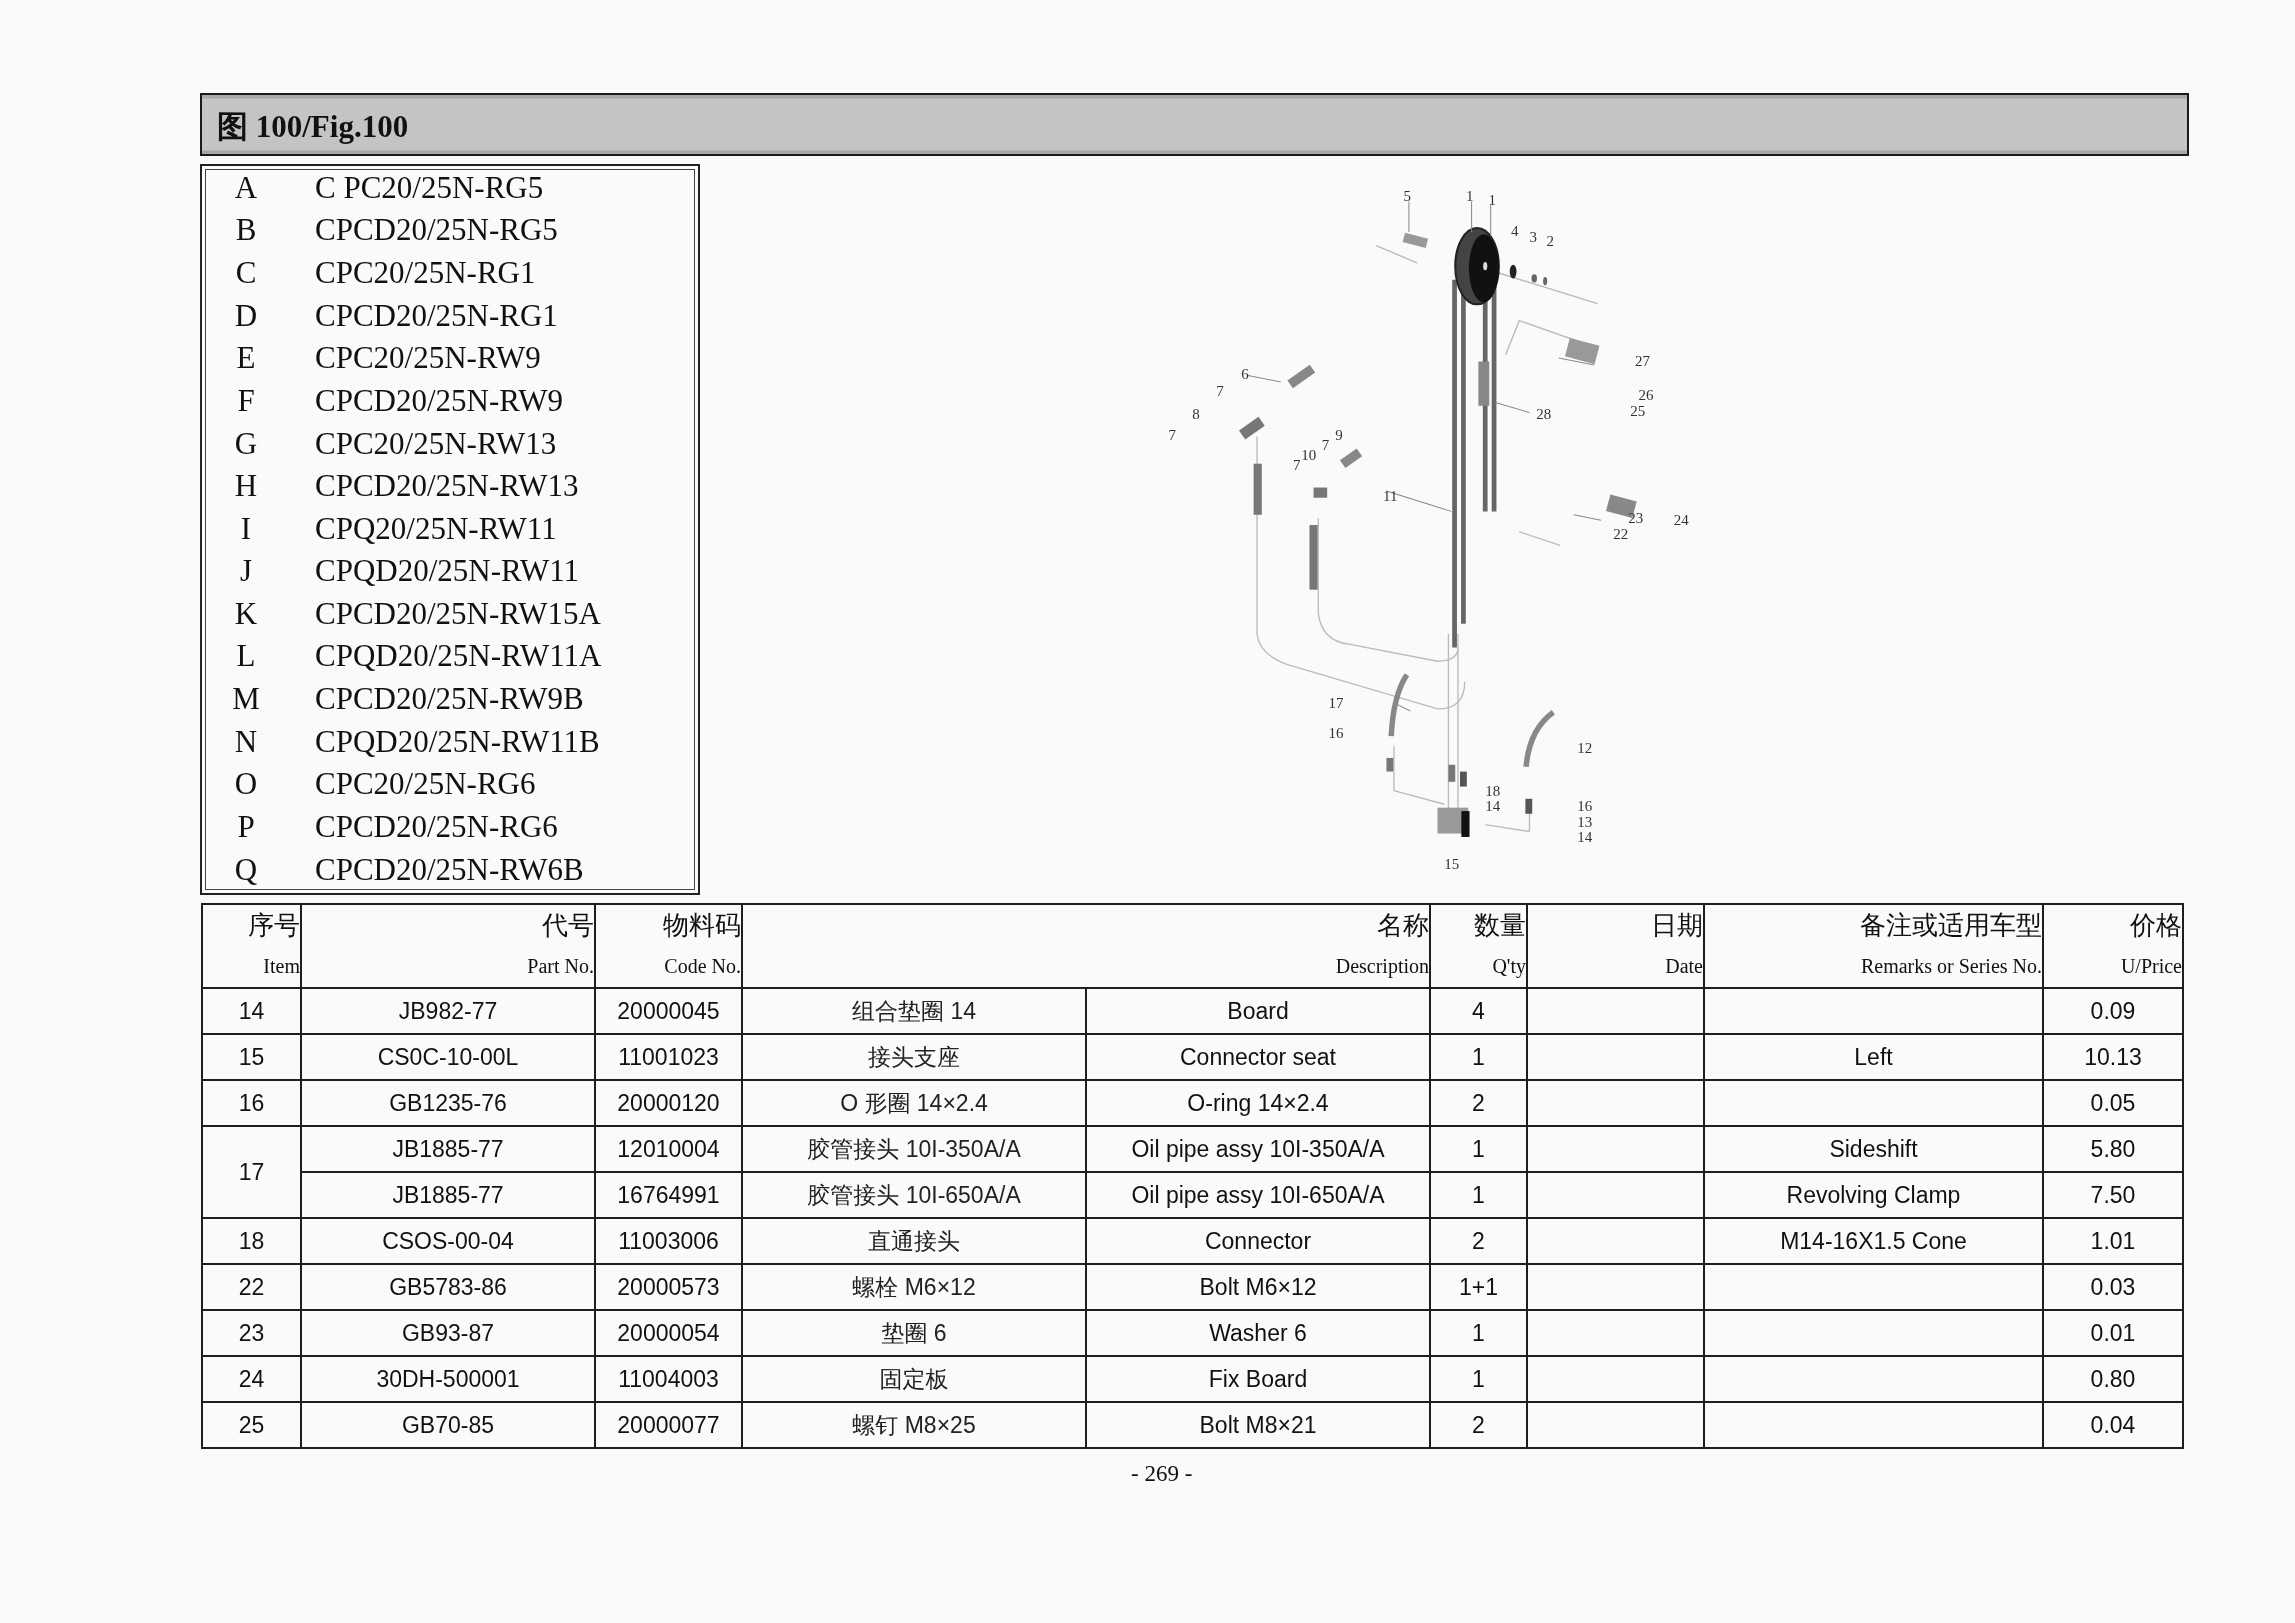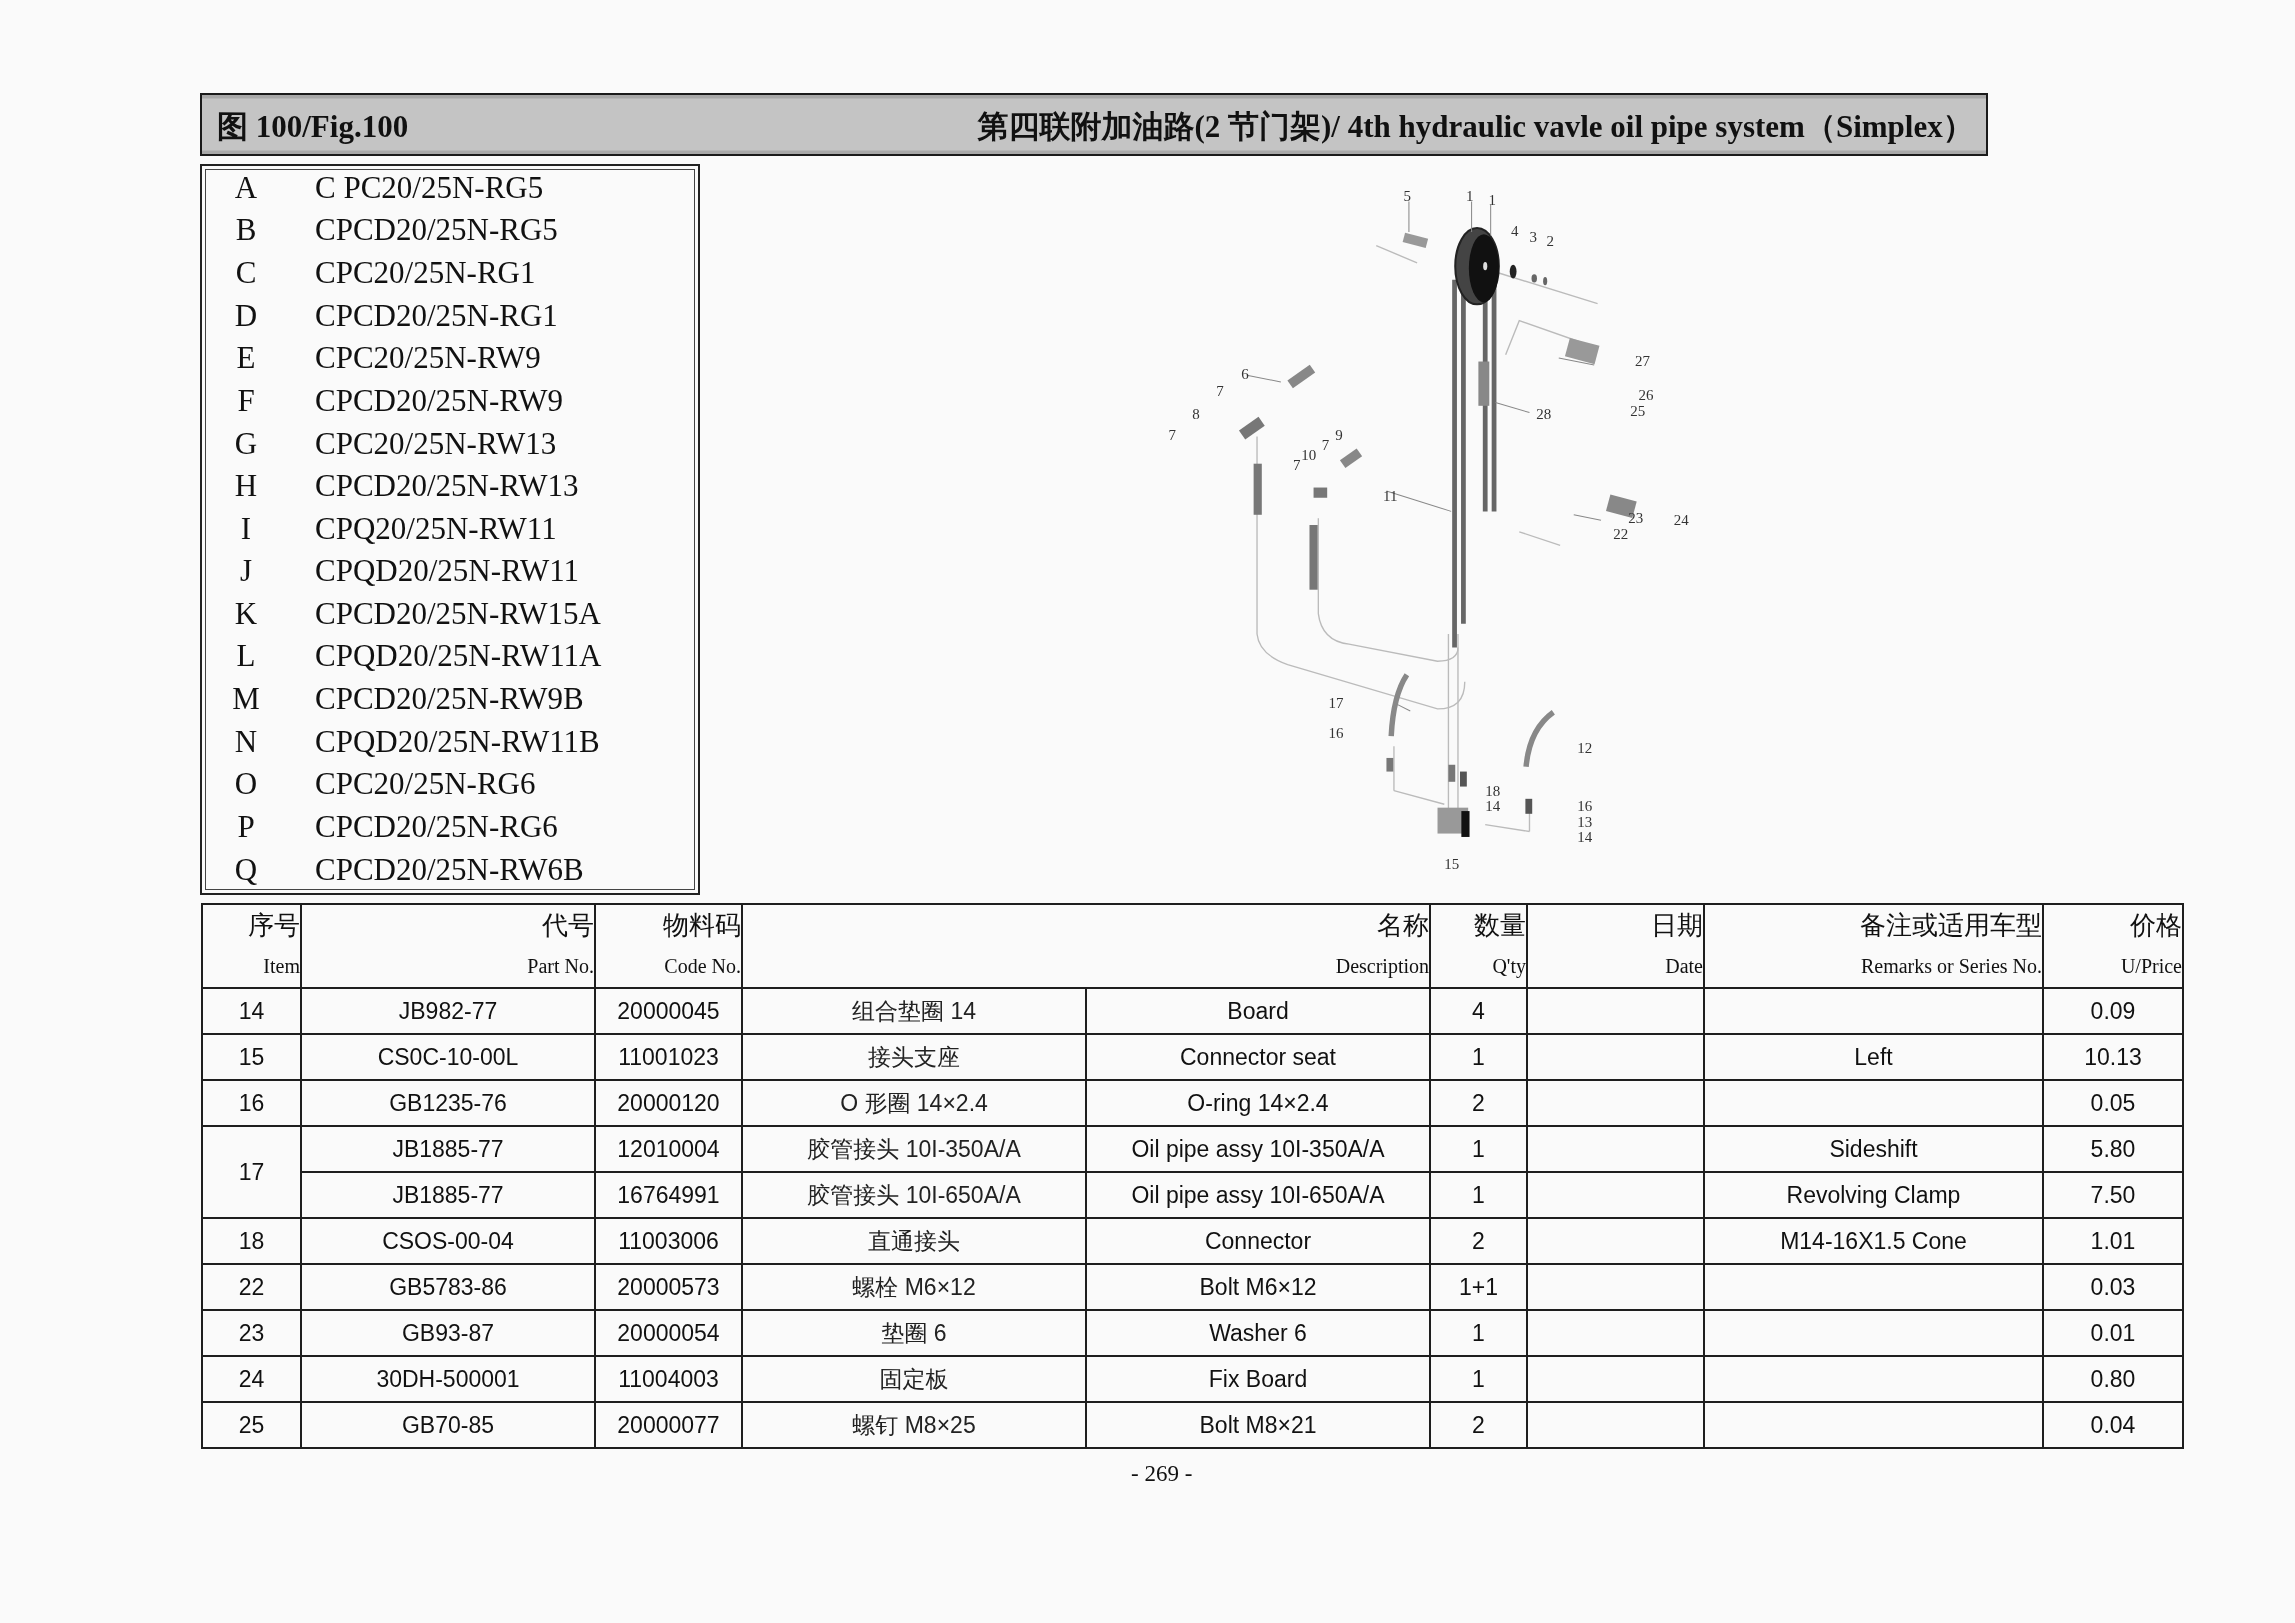--- a/index.html
+++ b/index.html
@@ -1,21 +1,21 @@
 <!DOCTYPE html>
 <html style="font-size:11px"><head>
 <meta charset="utf-8">
 <style>
   html, body { margin:0; padding:0; }
   body {
     width:2295px; height:1623px; background:#fafafa; position:relative; overflow:hidden;
     font-family:"Liberation Serif", "DejaVu Serif", serif; color:#111;
   }
   .header-bar {
-    position:absolute; left:200px; top:93px; width:1788px; height:63px;
+    position:absolute; left:200px; top:93px; width:1989px; height:63px;
     background:#c4c4c4; border:2px solid #1a1a1a; box-sizing:border-box;
     box-shadow: inset 0 3.4px 0 #a8a8a8, inset 0 -3.4px 0 #a8a8a8;
   }
   .header-left {
     position:absolute; left:15px; top:11px; font-size:31px; font-weight:bold; letter-spacing:0px;
   }
   .header-right {
     position:absolute; right:12.3px; top:11px; font-size:31px; font-weight:bold; white-space:nowrap;
   }
   .model-box {
@@ -51,21 +51,20 @@
     position:absolute; left:1131px; top:1461px; width:136px; text-align:left;
     font-size:23px; font-family:"Liberation Serif", serif;
   }
   .callout { font-family:"Liberation Serif", serif; font-size:22px; fill:#333; }
 </style>
 </head>
 <body>
 
 <div class="header-bar">
   <span class="header-left">图  100/Fig.100</span>
-  <span class="header-right">第四联附加油路(2 节门架)/ 4th hydraulic vavle oil pipe system（Simplex）</span>
 </div>
 
 <div class="model-box">
   <div class="model-row" style="top:4.1px">
       <span class="model-letter">A</span>
       <span class="model-name">C PC20/25N-RG5</span>
     </div>
   <div class="model-row" style="top:46px">
       <span class="model-letter">B</span>
       <span class="model-name">CPCD20/25N-RG5</span>

